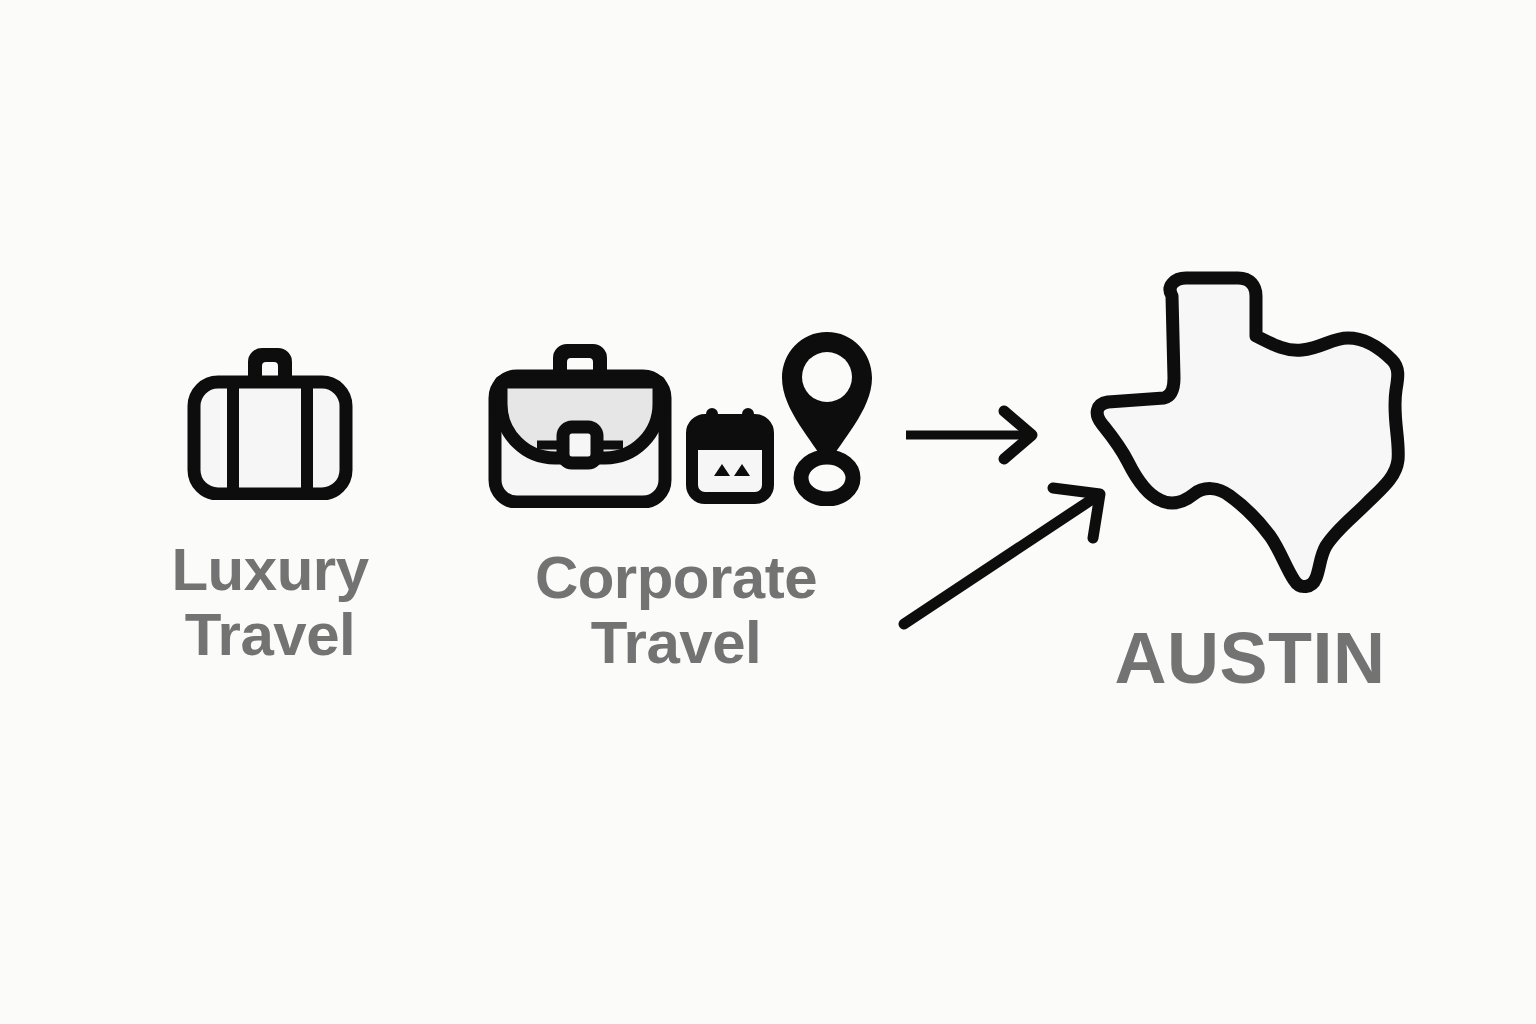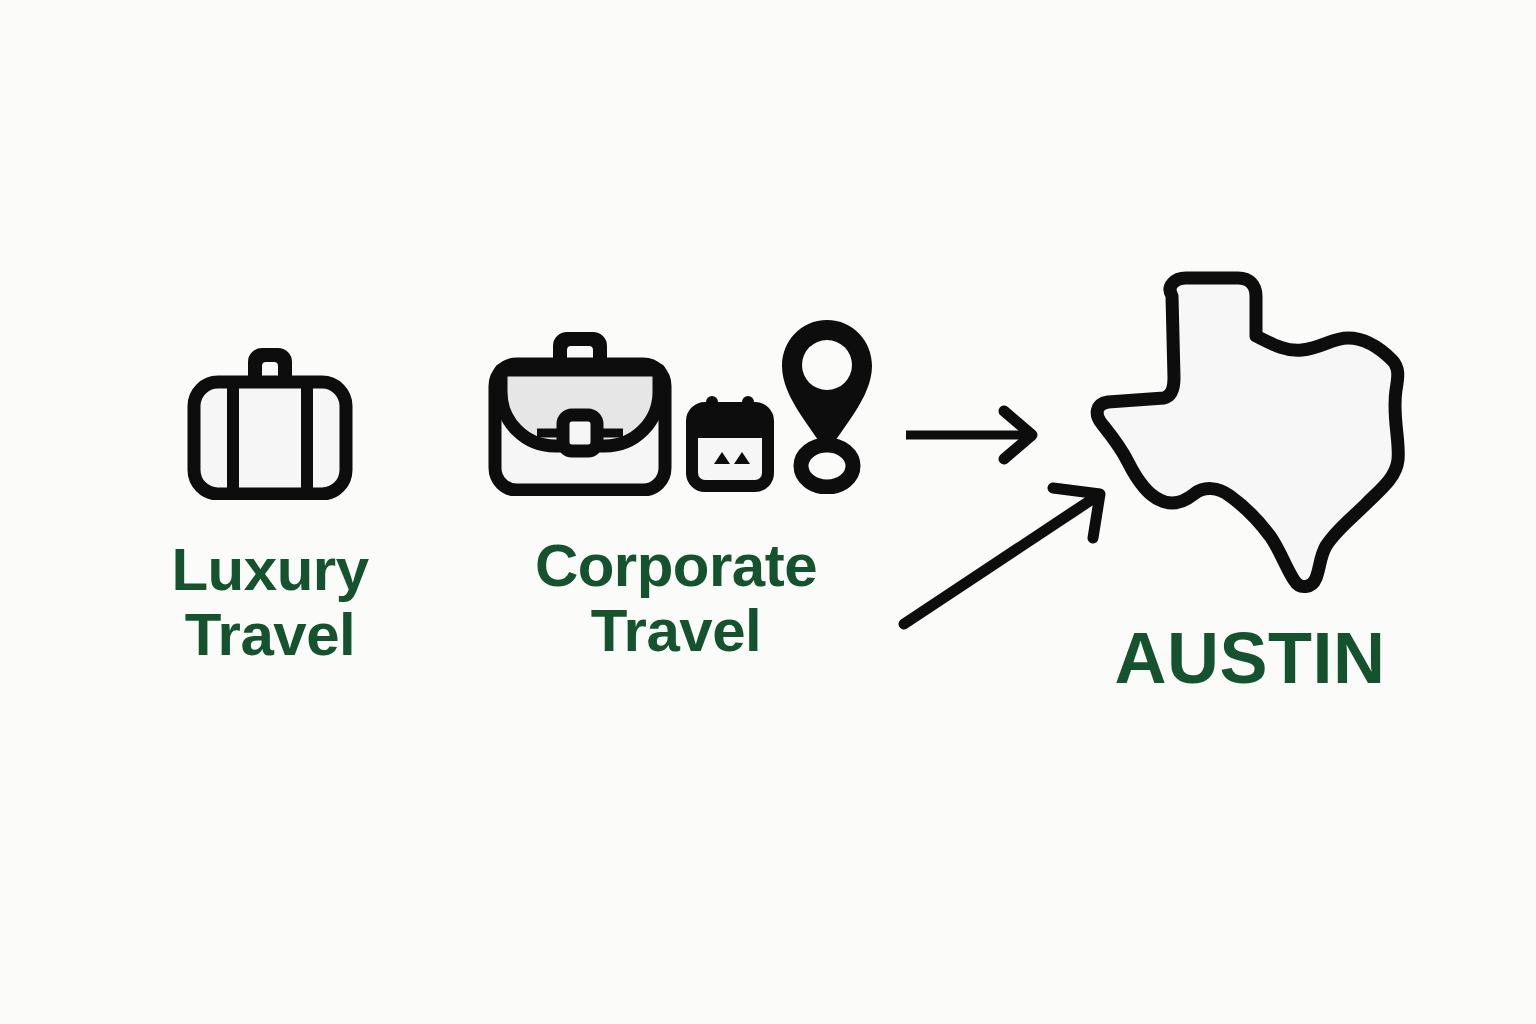--- a/index.html
+++ b/index.html
@@ -32,21 +32,21 @@
     align-items: center;
   }
 
   .icon-row {
     display: flex;
     align-items: flex-end;
     justify-content: center;
   }
 
   .label {
-    color: #14532d;
+    color: #737373;
     font-weight: bold;
     letter-spacing: -0.5px;
     line-height: 1.08;
     text-align: center;
     white-space: pre-line;
   }
 
   
   #node-luxury {
     left: 150px;
@@ -54,21 +54,21 @@
     width: 240px;
   }
   #node-luxury .label {
     font-size: 60px;
     margin-top: 38px;
   }
 
   
   #node-corporate {
     left: 490px;
-    top: 296px;
+    top: 308px;
     width: 372px;
   }
   #node-corporate .label {
     font-size: 60px;
     margin-top: 38px;
   }
 
   
   #node-destination {
     left: 1075px;

